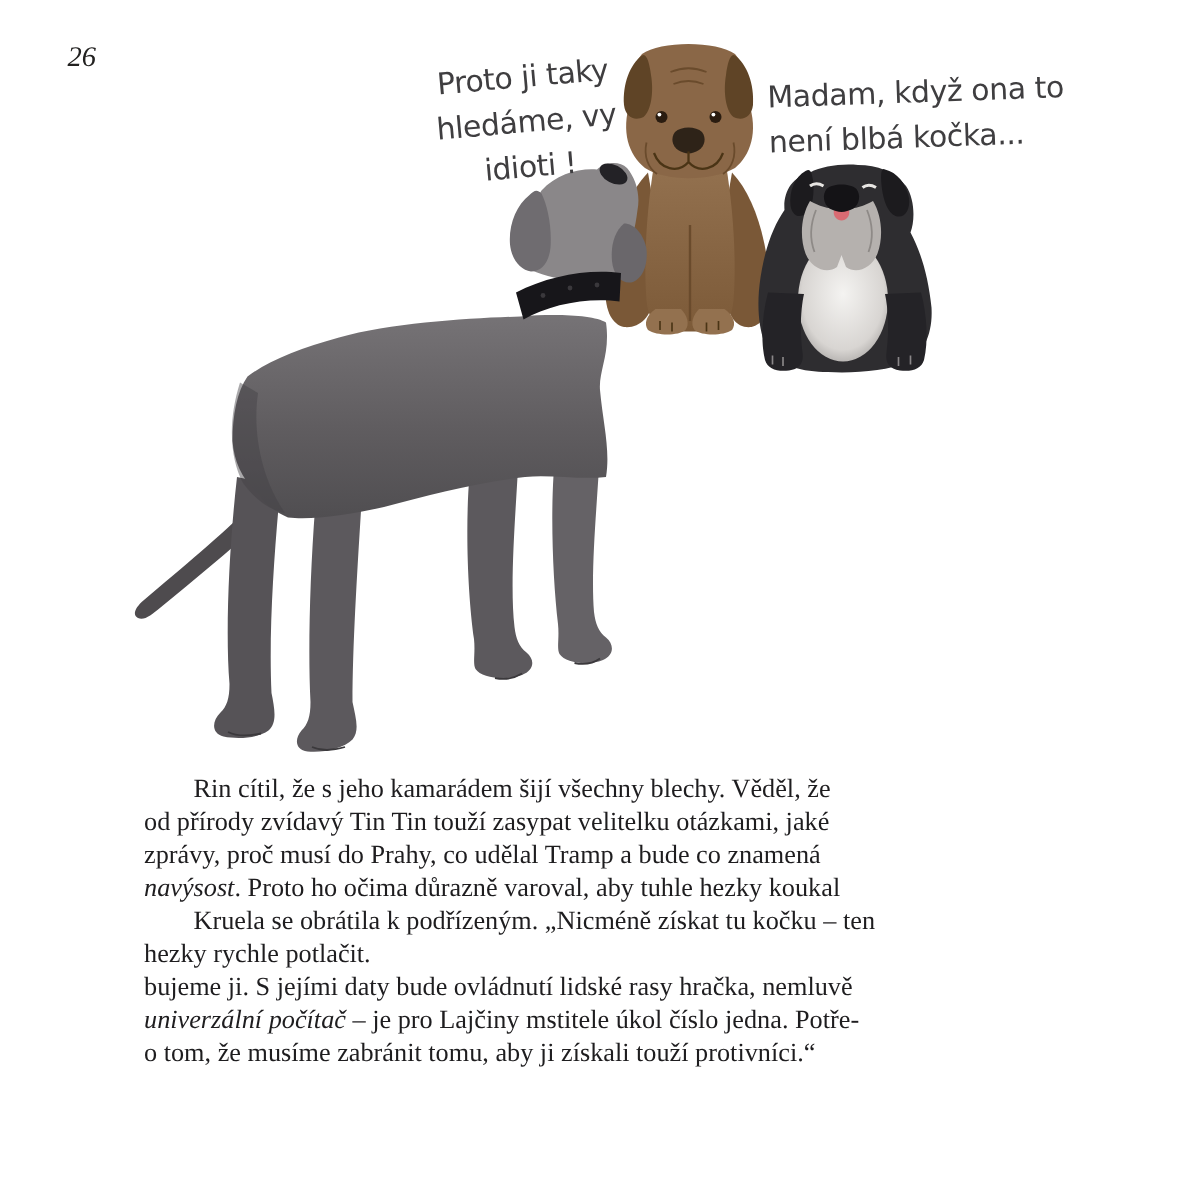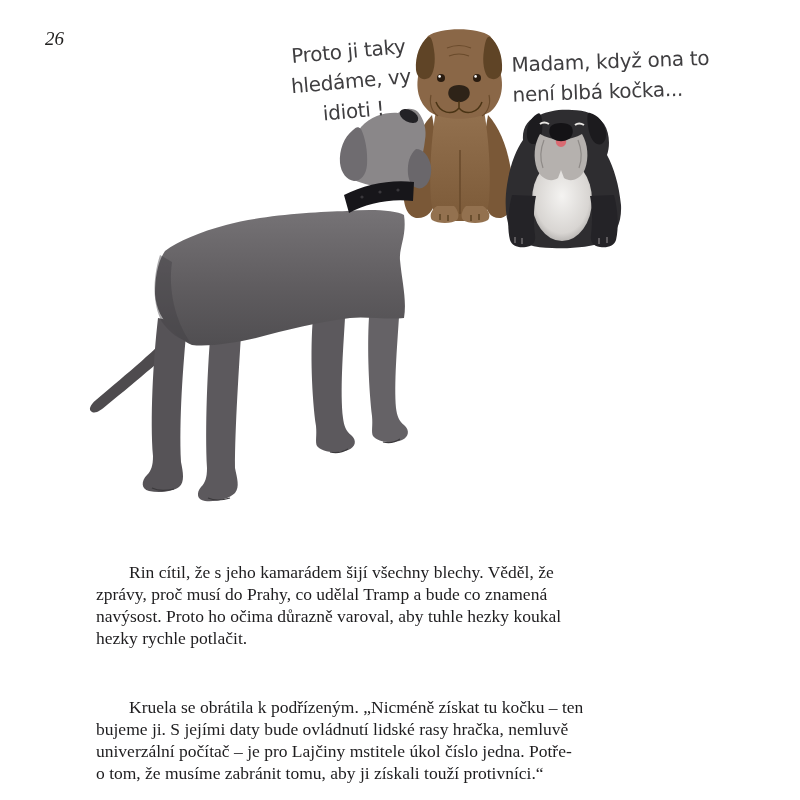--- a/index.html
+++ b/index.html
@@ -15,22 +15,22 @@
     position:absolute;color:#3f3e40;
     font-family:"DejaVu Sans",sans-serif;font-size:20px;line-height:30px;letter-spacing:-0.3px;
   }
   .speech-left{left:262px;top:36px;width:178px;text-align:center;transform:rotate(-5deg);}
   .speech-right{left:512px;top:46px;width:210px;transform:rotate(-2deg);}
   .body-text{
     position:absolute;left:96px;top:514px;width:590px;
     font-size:17.5px;line-height:22px;color:#1e1d1f;
   }
   .tline{white-space:nowrap;}
-  .tline.indent{padding-left:33px;margin-top:47px;}
-  .it{}
+  .tline.indent{padding-left:33px;}
+  .it{font-style:italic;}
 </style>
 </head>
 <body>
 
 <div class="page">
 
   <div class="page-number">26</div>
 
   <svg class="illustration" width="800" height="520" viewBox="0 0 800 520" xmlns="http://www.w3.org/2000/svg">
     <defs>
@@ -138,22 +138,23 @@
     <div>idioti !</div>
   </div>
 
   <div class="speech speech-right">
     <div>Madam, když ona to</div>
     <div>není blbá kočka...</div>
   </div>
 
   <div class="body-text">
       <div class="tline indent"><span>Rin cítil, že s jeho kamarádem šijí všechny blechy. Věděl, že</span></div>
+      <div class="tline"><span>od přírody zvídavý Tin Tin touží zasypat velitelku otázkami, jaké</span></div>
       <div class="tline"><span>zprávy, proč musí do Prahy, co udělal Tramp a bude co znamená</span></div>
       <div class="tline"><span class="it">navýsost</span><span>. Proto ho očima důrazně varoval, aby tuhle hezky koukal</span></div>
+      <div class="tline indent"><span>Kruela se obrátila k podřízeným. „Nicméně získat tu kočku – ten</span></div>
       <div class="tline"><span>hezky rychle potlačit.</span></div>
-      <div class="tline indent"><span>Kruela se obrátila k podřízeným. „Nicméně získat tu kočku – ten</span></div>
       <div class="tline"><span>bujeme ji. S jejími daty bude ovládnutí lidské rasy hračka, nemluvě</span></div>
       <div class="tline"><span class="it">univerzální počítač</span><span> – je pro Lajčiny mstitele úkol číslo jedna. Potře-</span></div>
       <div class="tline"><span>o tom, že musíme zabránit tomu, aby ji získali touží protivníci.“</span></div>
     </div>
 
 </div>
 
 </body></html>

